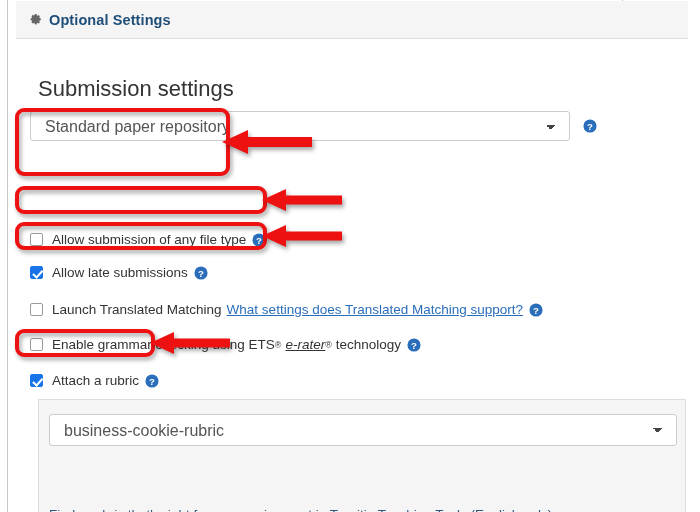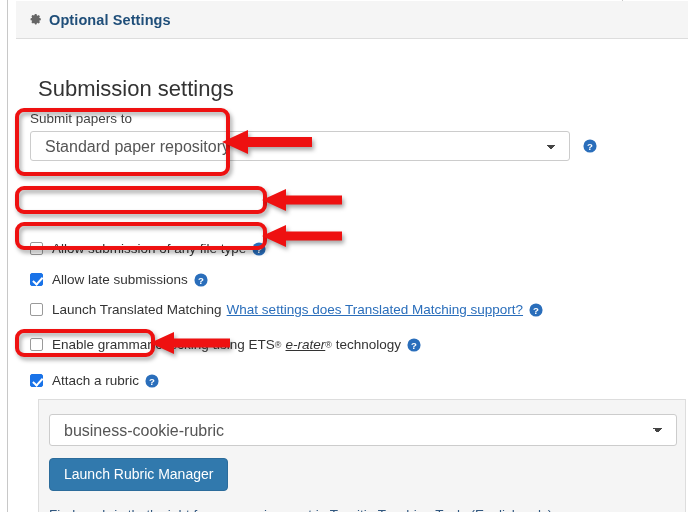--- a/index.html
+++ b/index.html
@@ -177,22 +177,22 @@
     font-size: 9px;
     vertical-align: super;
     line-height: 0;
   }
   .erater {
     font-style: italic;
     margin-left: 4px;
     text-decoration: underline;
   }
 
-  #row-any-file-type { top: 202px; }
-  #row-late-submissions { top: 233px; }
+  #row-any-file-type { top: 193px; }
+  #row-late-submissions { top: 226px; }
   #row-translated-matching { top: 263px; }
   #row-grammar-check { top: 298px; }
   #row-attach-rubric { top: 334px; }
 
   
   #rubric-panel {
     position: absolute;
     left: 22px;
     top: 360px;
     width: 648px;
@@ -265,21 +265,20 @@
       <path fill="#666666" d="M14.2 9.1l-1.25-.35a5.1 5.1 0 00-.28-.68l.63-1.13a.45.45 0 00-.08-.54l-1.1-1.1a.45.45 0 00-.54-.08l-1.13.63a5.1 5.1 0 00-.68-.28L9.42 4.2a.45.45 0 00-.43-.33H7.44a.45.45 0 00-.43.33l-.35 1.25c-.23.08-.46.17-.68.28l-1.13-.63a.45.45 0 00-.54.08l-1.1 1.1a.45.45 0 00-.08.54l.63 1.13c-.11.22-.2.45-.28.68L2.23 9.1a.45.45 0 00-.33.43v1.55c0 .2.13.38.33.43l1.25.35c.8.23.17.46.28.68l-.63 1.13a.45.45 0 00.08.54l1.1 1.1c.14.14.35.17.54.08l1.13-.63c.22.11.45.2.68.28l.35 1.25c.5.2.23.33.43.33h1.55c.2 0 .38-.13.43-.33l.35-1.25c.23-.8.46-.17.68-.28l1.13.63c.19.09.4.06.54-.08l1.1-1.1a.45.45 0 00.08-.54l-.63-1.13c.11-.22.2-.45.28-.68l1.25-.35a.45.45 0 00.33-.43V9.53a.45.45 0 00-.33-.43z" transform="translate(0,-2.6)"></path>
     </svg>
     <span id="optional-settings-title">Optional Settings</span>
   </div>
 
   <div id="settings-body">
 
     <h1 id="submission-settings-heading">Submission settings</h1>
 
     <div id="submit-papers-group">
-      <label class="field-label">Submit papers to</label>
       <div class="select-row">
         <select class="form-select" id="submit-papers-select">
           <option>Standard paper repository</option>
         </select>
         <svg class="help-icon help-icon-sep" viewBox="0 0 16 16">
           <circle cx="8" cy="8" r="7.5" fill="#2a6ebb"></circle>
           <text x="8" y="12" font-size="11" font-weight="bold" fill="#ffffff" text-anchor="middle" font-family="Liberation Sans, sans-serif">?</text>
         </svg>
       </div>
     </div>
@@ -329,21 +328,20 @@
         <text x="8" y="12" font-size="11" font-weight="bold" fill="#ffffff" text-anchor="middle" font-family="Liberation Sans, sans-serif">?</text>
       </svg>
     </div>
 
     <div id="rubric-panel">
       <div id="rubric-select-wrap">
         <select class="form-select" id="rubric-select">
           <option>business-cookie-rubric</option>
         </select>
       </div>
-      <button id="launch-rubric-manager">Launch Rubric Manager</button>
       <a id="find-rubric-link" href="#">Find a rubric that's right for your assignment in Turnitin Teaching Tools (English only)</a>
     </div>
 
   </div>
 </div>
 
 <div class="anno-box" id="anno-box-submit-papers"></div>
 <div class="anno-box" id="anno-box-any-file-type"></div>
 <div class="anno-box" id="anno-box-late-subs"></div>
 <div class="anno-box" id="anno-box-attach-rubric"></div>

